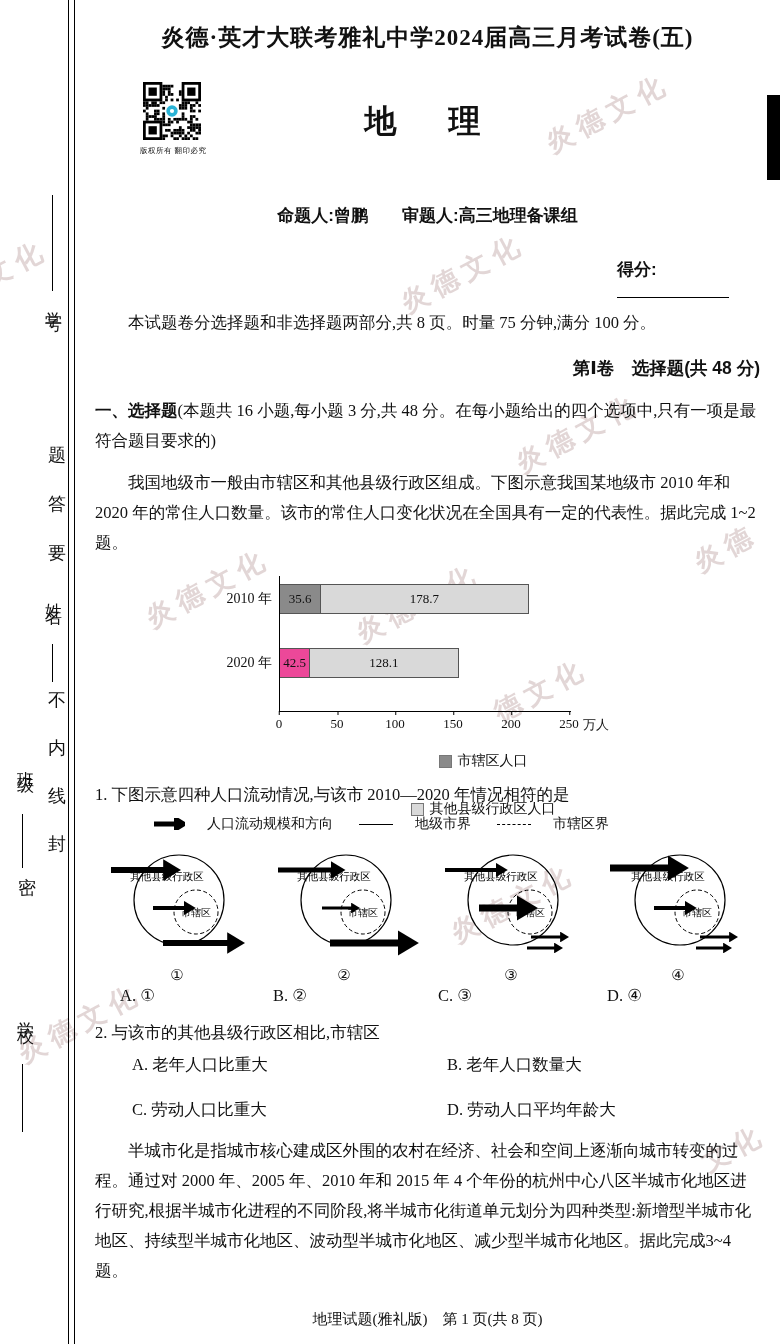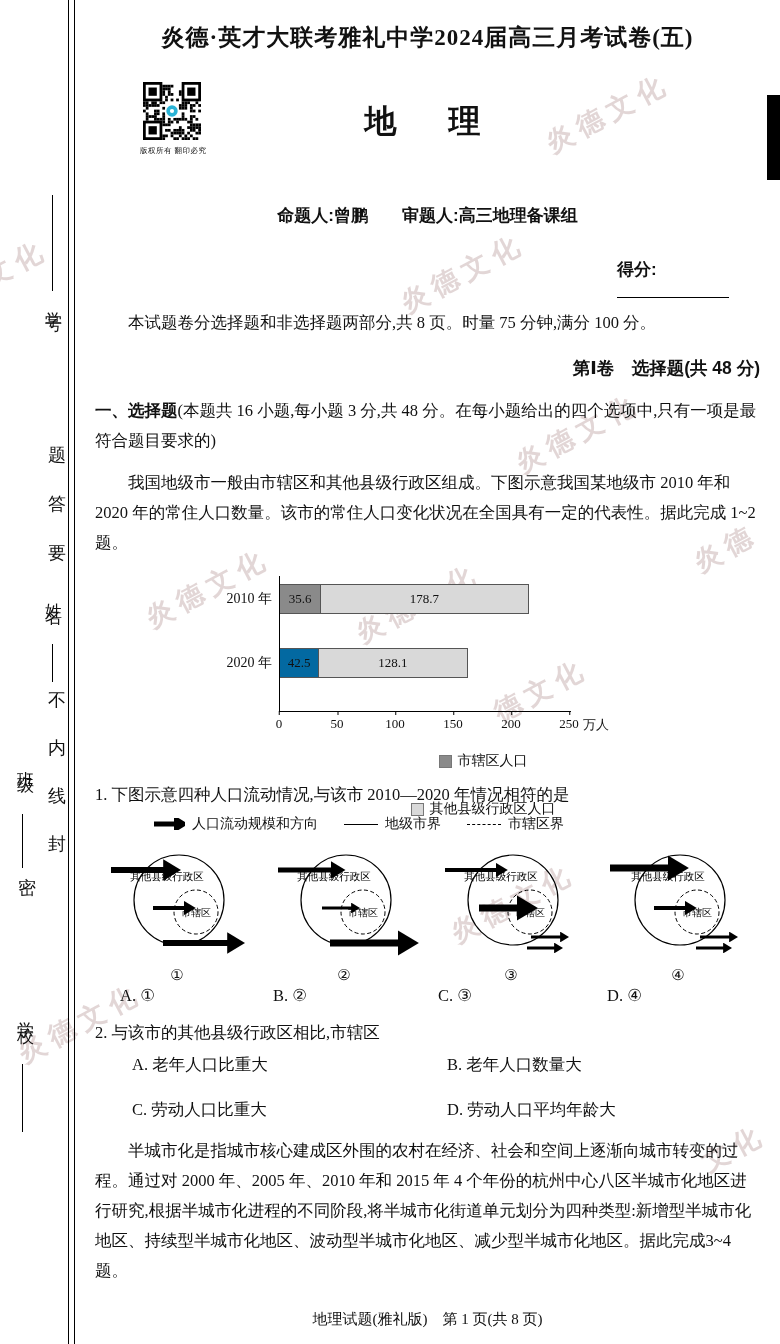--- a/index.html
+++ b/index.html
@@ -65,21 +65,21 @@
   .tick i { position:absolute; left:50%; top:-5px; width:1px; height:4px; background:#000; font-style:normal; }
   .axis-unit { position:absolute; top:4px; font-size:13px; white-space:nowrap; }
   .chart-legend { display:flex; gap:30px; margin-top:16px; margin-left:112px; font-size:14px; align-items:center;flex-direction:column; }
   .legend-item { display:flex; align-items:center; gap:6px; white-space:nowrap; }
   .legend-swatch { display:inline-block; width:13px; height:13px; border:0.5px solid #777; }
 
   
   .q-text { width:100%; font-size:16.5px; }
   .q1-text { top:766px; }
   .diagram-legend { top:797px; left:58px; display:flex; gap:26px; font-size:14px; align-items:center; }
-  .dleg-item { display:flex; align-items:center; gap:7px; white-space:nowrap; }
+  .dleg-item { display:flex; align-items:center; gap:22px; white-space:nowrap; }
   .icon-solid  { display:inline-block; width:34px; height:0; border-top:1.5px solid #000; }
   .icon-dashed { display:inline-block; width:34px; height:0; border-top:1.5px dashed #000; }
   .diagrams { top:822px; left:0; width:665px; display:flex; justify-content:space-between; padding:0 6px; }
   .diagram { width:152px; text-align:center; }
   .dnum { font-size:15px; margin-top:0px; }
   .q-options-row { top:968px; left:0; width:665px; height:24px; font-size:16.5px; }
   .q-options-row span { position:absolute; top:0; white-space:nowrap; }
   .q2-text { top:1004px; }
   .q2-options { top:1036px; left:12px; width:665px; height:80px; font-size:16.5px; }
   .q2-options span { position:absolute; white-space:nowrap; }
@@ -305,21 +305,21 @@
 
     <div class="abs chart-wrap">
       <div class="chart-rows" id="chart-rows">
           <div class="chart-row" style="top: 8px;">
             <span class="bar-label">2010 年</span>
             <div class="bar-seg" style="width: 41.296px; background: rgb(138, 138, 138);">35.6</div>
             <div class="bar-seg" style="width: 207.292px; background: rgb(217, 217, 217);">178.7</div>
           </div>
           <div class="chart-row" style="top: 72px;">
             <span class="bar-label">2020 年</span>
-            <div class="bar-seg" style="width: 39px; background: #0369a1;">42.5</div>
+            <div class="bar-seg" style="width: 30px; background: #ec4899;">42.5</div>
             <div class="bar-seg" style="width: 148.596px; background: rgb(217, 217, 217);">128.1</div>
           </div>
         </div>
       <div class="chart-ticks" id="chart-ticks">
           <span class="tick" style="left: 0px;"><i></i>0</span>
           <span class="tick" style="left: 58px;"><i></i>50</span>
           <span class="tick" style="left: 116px;"><i></i>100</span>
           <span class="tick" style="left: 174px;"><i></i>150</span>
           <span class="tick" style="left: 232px;"><i></i>200</span>
           <span class="tick" style="left: 290px;"><i></i>250</span>

